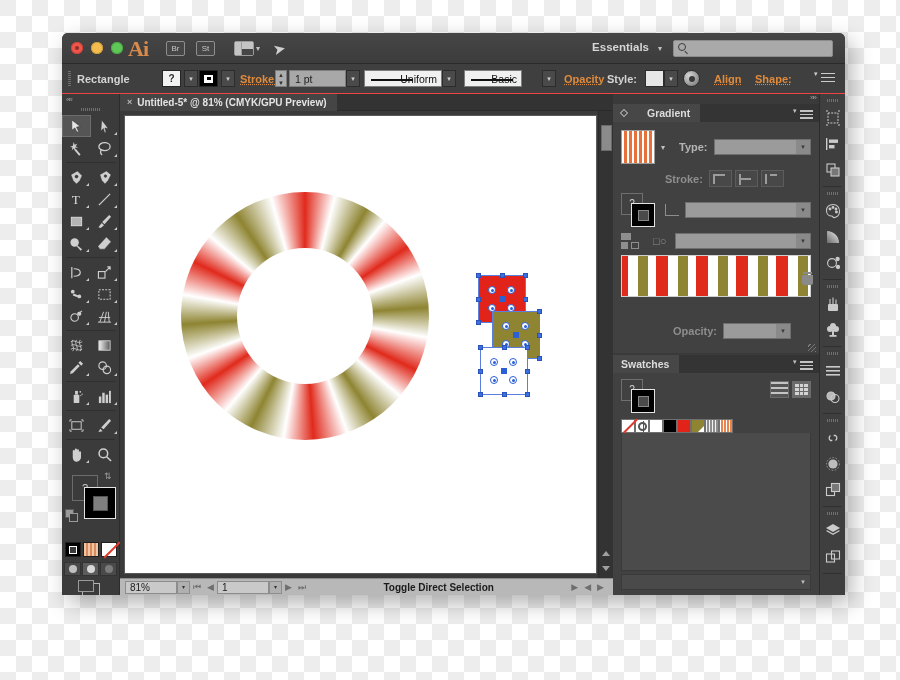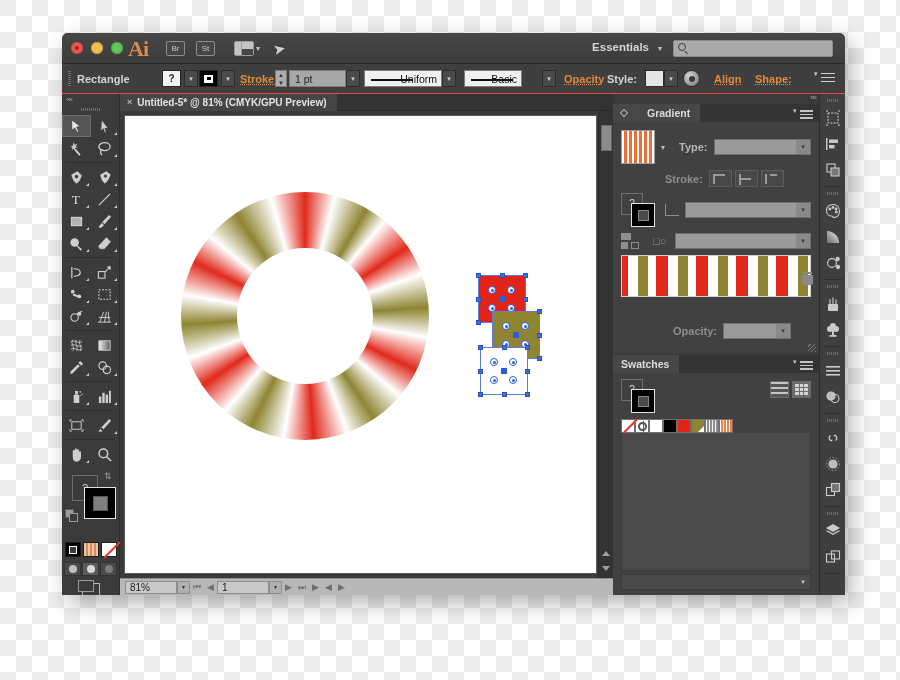--- a/index.html
+++ b/index.html
@@ -776,20 +776,21 @@
 
       <div class="statusbar">
         <div class="sb-field" style="width:52px; margin-left:5px;">81%</div>
         <div class="sb-caret">▾</div>
         <span class="sb-ar">⏮</span>
         <span class="sb-ar">◀</span>
         <div class="sb-field" style="width:52px;">1</div>
         <div class="sb-caret">▾</div>
         <span class="sb-ar">▶</span>
         <span class="sb-ar">⏭</span>
+        <div class="sb-status">Toggle Direct Selection</div>
         <span class="sb-ar">▶</span>
         <span class="sb-ar">◀</span>
         <span class="sb-ar" style="margin-right:6px;">▶</span>
       </div>
     </div>
 
     <div class="dock">
       <div class="dock-head"></div>
 
       <div class="panel">

